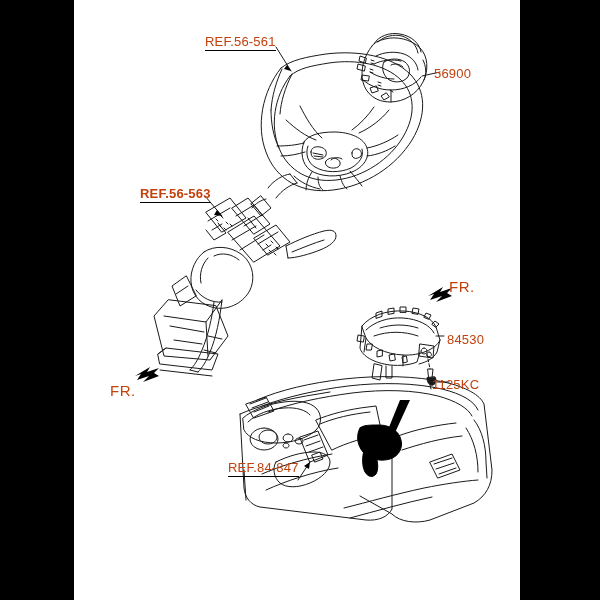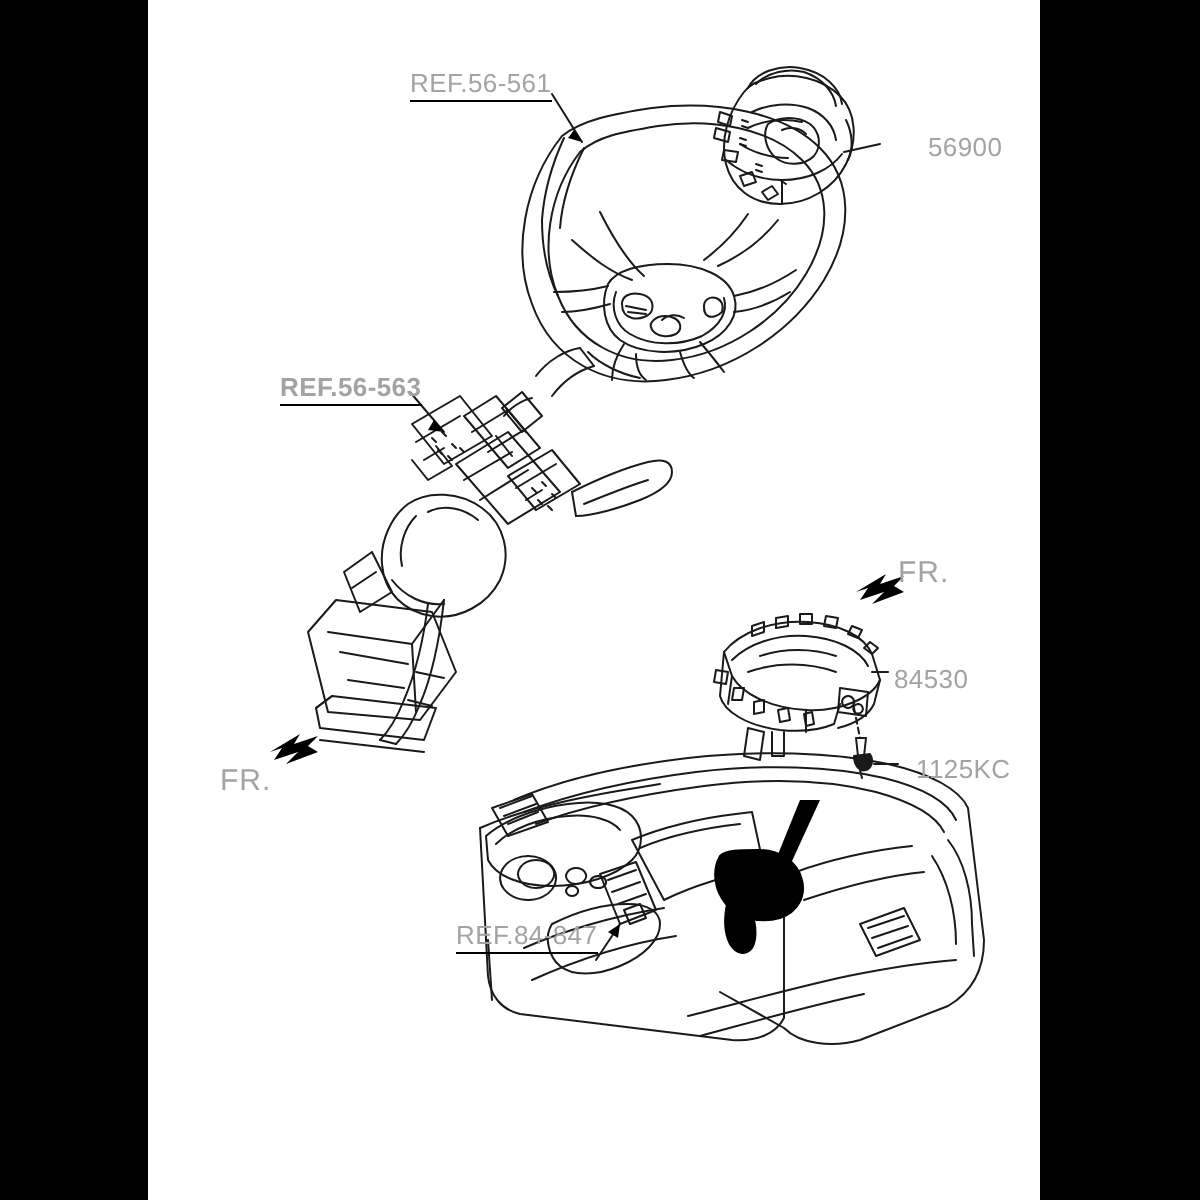--- a/index.html
+++ b/index.html
@@ -43,21 +43,21 @@
   svg.art {
     position: absolute;
     left: 0; top: 0;
     width: 600px;
     height: 600px;
   }
   .lbl {
     position: absolute;
     font-family: "Liberation Sans", sans-serif;
     font-size: 13px;
-    color: #a3a3a3;
+    color: #c2410c;
     white-space: nowrap;
     letter-spacing: 0.2px;
   }
   .lbl.ref {
     border-bottom: 1.3px solid #000;
     padding-bottom: 1px;
   }
   .lbl.fr {
     font-weight: normal;
     font-size: 15px;
@@ -354,27 +354,27 @@
       <g fill="#000000" stroke="none">
         <path d="M452,296 L436,302 L442,296 L430,300 L434,294 L428,296 L443,287 L440,292 L452,288 L447,293 Z"></path>
         <path d="M159,376 L143,382 L149,376 L137,380 L141,374 L135,376 L150,367 L147,372 L159,368 L154,373 Z"></path>
       </g>
 
     </g>
   </svg>
 
   <div class="lbl ref" style="left:205px; top:34px;">REF.56-561</div>
 
-  <div class="lbl" style="left:464px; top:66px;">56900</div>
+  <div class="lbl" style="left:434px; top:66px;">56900</div>
 
   <div class="lbl ref" style="left:140px; top:186px;font-weight:bold;">REF.56-563</div>
 
   <div class="lbl" style="left:447px; top:332px;">84530</div>
 
-  <div class="lbl" style="left:432px; top:377px;margin-left:26px;">1125KC</div>
+  <div class="lbl" style="left:432px; top:377px;">1125KC</div>
 
   <div class="lbl ref" style="left:228px; top:460px;">REF.84-847</div>
 
   <div class="lbl fr" style="left:449px; top:278px;">FR.</div>
 
   <div class="lbl fr" style="left:110px; top:382px;">FR.</div>
 
   <div id="bar-left"></div>
   <div id="bar-right"></div>
 

